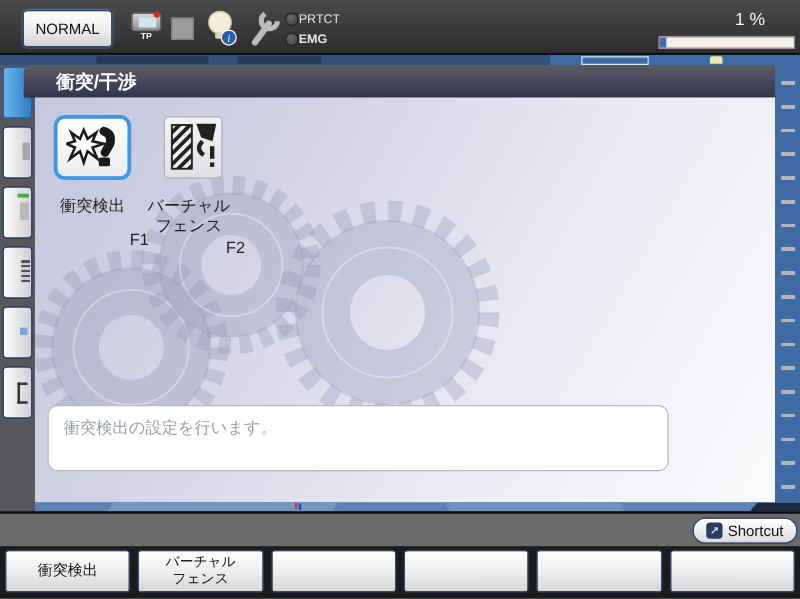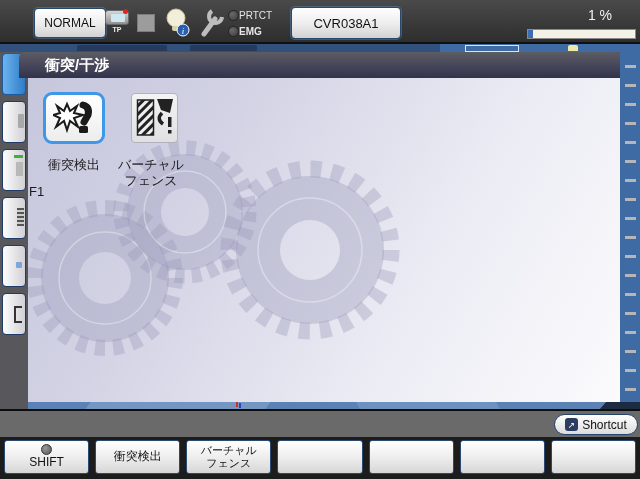--- a/index.html
+++ b/index.html
@@ -8,21 +8,21 @@
   .abs{position:absolute;}
 
   
   .top-bar{left:0;top:0;width:640px;height:44px;
     background:linear-gradient(180deg,#4a4a4a 0%,#3a3a3a 55%,#2e2e2e 100%);
     border-bottom:2px solid #101010;box-sizing:border-box;}
   .btn3d{background:linear-gradient(180deg,#ffffff 0%,#ececec 55%,#d2d2d4 100%);
     border:1px solid #27496e;border-radius:4px;color:#111;
     display:flex;align-items:center;justify-content:center;
     box-shadow:inset 0 1px 0 #fff,0 0 0 1px rgba(90,140,190,.45);}
-  .mode-btn{left:34px;top:8px;width:70px;height:28px;font-size:12px;}
+  .mode-btn{left:18px;top:8px;width:70px;height:28px;font-size:12px;}
   .prog-btn{left:291px;top:7px;width:108px;height:30px;font-size:13px;}
   .motion-btn{left:405px;top:7px;width:115px;height:30px;font-size:13px;letter-spacing:2px;}
   .tp-icon{left:104px;top:10px;width:26px;height:24px;}
   .tp-body{position:absolute;left:1px;top:0;width:24px;height:15px;border-radius:3px;
     background:linear-gradient(180deg,#d6d6d6,#8f8f8f);border:1px solid #6a6a6a;box-sizing:border-box;}
   .tp-screen{position:absolute;left:5px;top:3px;width:14px;height:8px;background:#cfe7f0;border-radius:1px;}
   .tp-dot{position:absolute;right:0;top:-2px;width:5px;height:5px;border-radius:50%;background:#d22;}
   .tp-label{position:absolute;left:0;top:16px;width:26px;text-align:center;
     font-size:7px;font-weight:bold;color:#f0f0f0;}
   .gray-square{left:137px;top:14px;width:18px;height:18px;background:#9c9c9c;border:1px solid #7c7c7c;box-sizing:border-box;}
@@ -69,21 +69,21 @@
   .dialog-content{left:28px;top:78px;width:592px;height:324px;
     background:linear-gradient(120deg,#c6c6dd 0%,#d3d3e5 30%,#ebebf4 65%,#fbfbfd 100%);}
   .gears-svg{position:absolute;left:0;top:0;pointer-events:none;}
 
   .feature-btn{display:flex;align-items:center;justify-content:center;box-sizing:border-box;}
   .feature-btn.sel{left:15px;top:14px;width:62px;height:52px;border:3px solid #3f97e8;border-radius:9px;
     background:linear-gradient(180deg,#ffffff,#ededed);}
   .feature-btn.plain{left:103px;top:15px;width:47px;height:50px;border:1px solid #b2b2bc;border-radius:4px;
     background:linear-gradient(180deg,#f4f4f4,#e0e0e4);}
   .feat-label{width:90px;text-align:center;font-size:13px;color:#1c1c1c;}
-  .fkey-tag{width:90px;text-align:left;font-size:13px;color:#1c1c1c;}
+  .fkey-tag{width:90px;text-align:right;font-size:13px;color:#1c1c1c;}
 
   .msg-box{left:10px;top:246px;width:497px;height:53px;background:#fff;
     border:1px solid #b8b8c2;border-radius:8px;box-sizing:border-box;
     font-size:13px;color:#9aa0a8;padding:8px 12px;}
 
   
   .gray-bar{left:0;top:409px;width:640px;height:28px;background:#6a6a6a;border-top:2px solid #0d0d0d;box-sizing:border-box;}
   .shortcut-btn{position:absolute;right:2px;top:3px;width:84px;height:21px;border-radius:11px;
     background:linear-gradient(180deg,#ffffff,#dcdcdc);border:1px solid #24466e;
     display:flex;align-items:center;justify-content:center;gap:4px;font-size:12px;color:#111;box-sizing:border-box;}
@@ -136,21 +136,20 @@
 
     <div class="abs led-row" style="top:9px;">
       <div class="led"></div>
       <div class="led-label">PRTCT</div>
     </div>
     <div class="abs led-row" style="top:25px;font-weight:bold;">
       <div class="led"></div>
       <div class="led-label">EMG</div>
     </div>
 
-    <div class="abs btn3d prog-btn">CVR038A1</div>
 
     <div class="abs speed-text">1 %</div>
     <div class="abs progress">
       <div class="progress-fill"></div>
     </div>
   </div>
 
   <div class="abs under-strip">
     <div class="abs under-strip-right"></div>
     <div class="abs under-tab" style="left:77px;width:90px;"></div>
@@ -245,44 +244,44 @@
         <rect x="32" y="20" width="3.5" height="10" fill="#222222"></rect>
         <rect x="32" y="33" width="3.5" height="3.5" fill="#222222"></rect>
       </svg>
     </div>
 
     <div class="abs feat-label" style="left:1px;top:78px;">衝突検出</div>
     <div class="abs fkey-tag" style="left:1px;top:106px;">F1</div>
 
     <div class="abs feat-label" style="left:78px;top:78px;">バーチャル</div>
     <div class="abs feat-label" style="left:78px;top:94px;">フェンス</div>
-
+    <div class="abs fkey-tag" style="left:78px;top:112px;">F2</div>
+
+    <div class="abs msg-box">
+      <span>衝突検出の設定を行います。</span>
+    </div>
   </div>
 
   <div class="abs wave-strip">
     <div class="abs wave-a"></div>
     <div class="abs wave-b"></div>
     <div class="abs wave-dark"></div>
     <div class="abs wave-red"></div>
     <div class="abs wave-blue"></div>
   </div>
 
   <div class="abs gray-bar">
     <div class="shortcut-btn">
       <span class="shortcut-icon">↗</span>
       <span>Shortcut</span>
     </div>
   </div>
 
   <div class="abs fkey-area">
     <div class="fkey">
-      <div class="shift-led"></div>
-      <div>SHIFT</div>
-    </div>
-    <div class="fkey">
       <div>衝突検出</div>
     </div>
     <div class="fkey">
       <div class="two">バーチャル</div>
       <div class="two">フェンス</div>
     </div>
     <div class="fkey">
       <div></div>
     </div>
     <div class="fkey">

